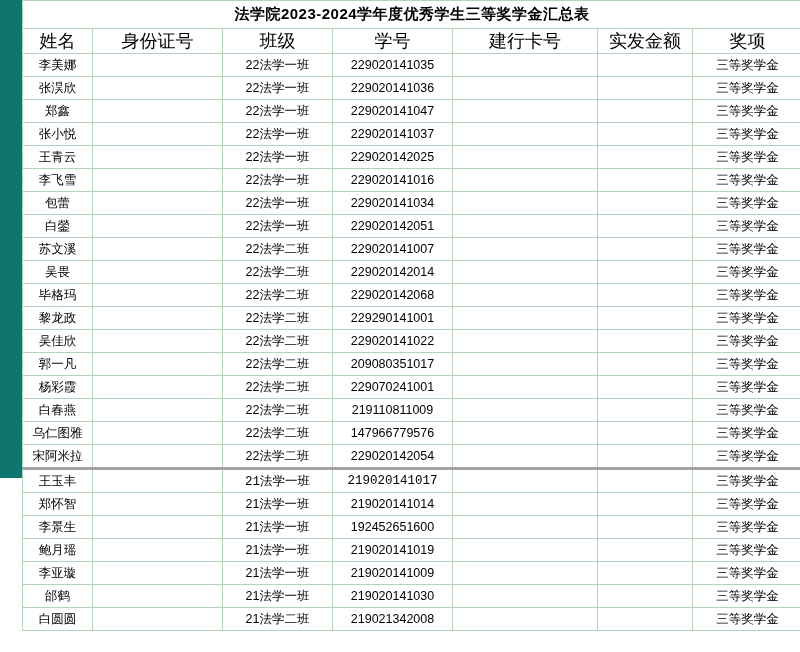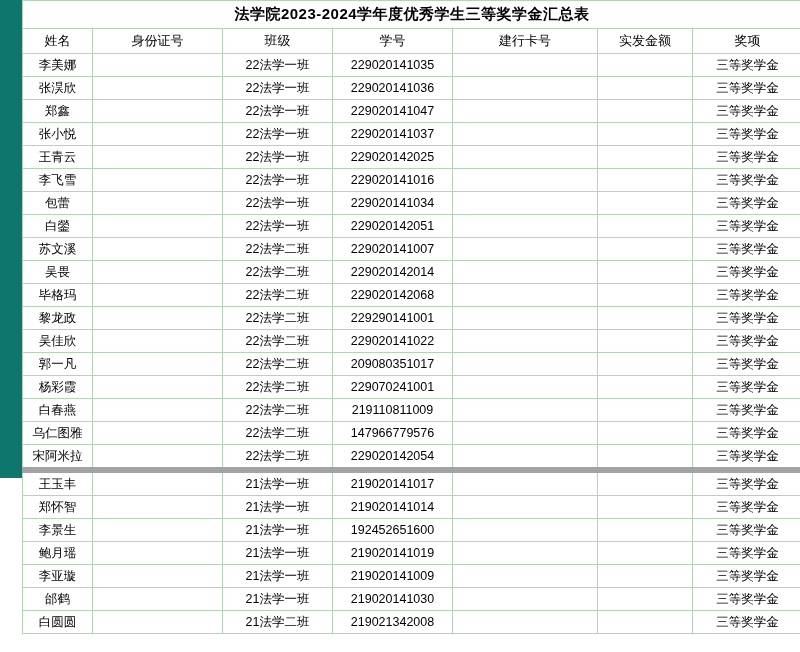--- a/index.html
+++ b/index.html
@@ -52,21 +52,21 @@
     height: 22px;
     font-size: 12.5px;
     color: #000;
     padding: 0 2px;
     text-align: center;
     overflow: hidden;
     white-space: nowrap;
     font-weight: normal;
   }
   table.grid th {
-    font-size: 13px;
+    font-size: 18px;
     height: 24px;
   }
   td.name-cell {
     text-align: center;
   }
   
   col.c-name    { width: 70px; }
   col.c-id      { width: 130px; }
   col.c-class   { width: 110px; }
   col.c-sid     { width: 120px; }
@@ -74,21 +74,22 @@
   col.c-amount  { width: 95px; }
   col.c-award   { width: 110px; }
 
   
   tr.dashed-top td {
     border-top: 1px dashed #8fae8f;
     margin-top: 11px;
   }
   
   tr.group-gap td {
-    border-top: 6px solid #a3a3a3;
+    border-top: 3px solid #a3a3a3;
+    font-family: Liberation Mono, monospace;
   }
 </style>
 </head>
 <body>
 
 <div id="sheet">
 
   <div class="title-row">
     <span class="title-text">法学院2023-2024学年度优秀学生三等奖学金汇总表</span>
   </div>

